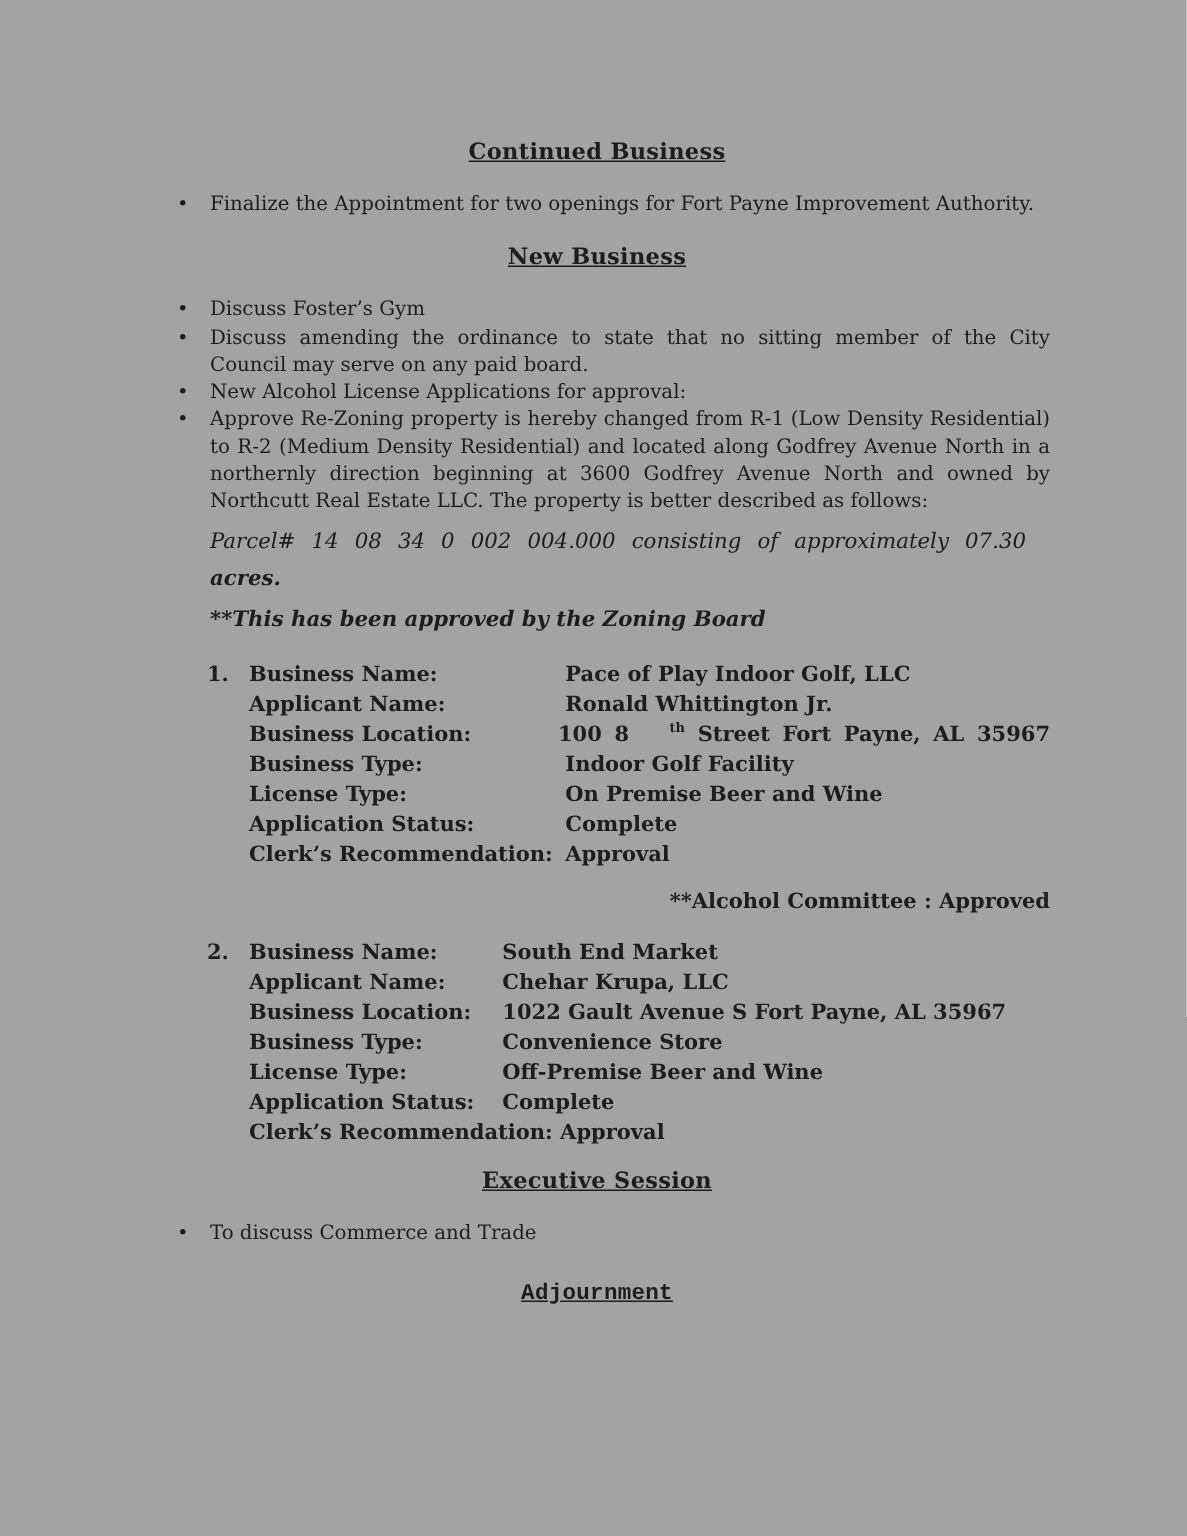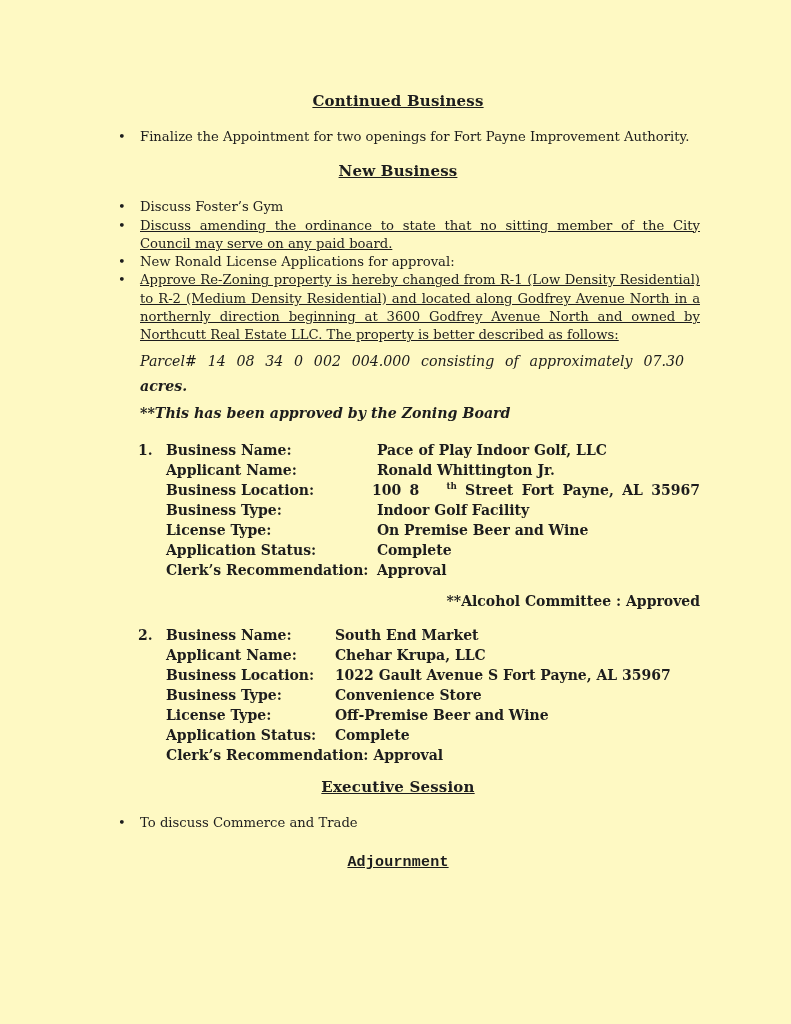--- a/index.html
+++ b/index.html
@@ -7,21 +7,21 @@
   body {
     width: 791px;
     height: 1024px;
     font-family: "DejaVu Serif", serif;
     color: #1d1d1d;
     overflow: hidden;
   }
   .page {
     width: 791px;
     height: 1024px;
-    background: #fef9c3;
+    background: #a3a3a3;
     padding: 92px 91px 40px 96px;
   }
   h2.section-heading {
     font-size: 15px;
     font-weight: bold;
     text-align: center;
     text-decoration: underline;
     line-height: 19px;
     letter-spacing: 0.2px;
   }
@@ -36,21 +36,21 @@
     line-height: 18.3px;
   }
   ul.bullets li { position: relative; }
   ul.bullets li::before {
     content: "\2022";
     position: absolute;
     left: -22px;
     top: 0;
     font-size: 13px;
   }
-  ul.bullets li.justify { text-align: justify; text-decoration: underline; }
+  ul.bullets li.justify { text-align: justify; }
   p.parcel-line1 {
     margin: 4px 16px 0 44px;
     font-size: 14.2px;
     font-weight: normal;
     font-style: italic;
     line-height: 25px;
     text-align: justify;
     text-align-last: justify;
   }
   p.parcel-line2 {
@@ -111,21 +111,21 @@
 
   <ul class="bullets">
     <li>Finalize the Appointment for two openings for Fort Payne Improvement Authority.</li>
   </ul>
 
   <h2 class="section-heading nb">New Business</h2>
 
   <ul class="bullets">
     <li>Discuss Foster’s Gym</li>
     <li class="justify">Discuss amending the ordinance to state that no sitting member of the City Council may serve on any paid board.</li>
-    <li>New Ronald License Applications for approval:</li>
+    <li>New Alcohol License Applications for approval:</li>
     <li class="justify">Approve Re-Zoning property is hereby changed from R-1 (Low Density Residential) to R-2 (Medium Density Residential) and located along Godfrey Avenue North in a northernly direction beginning at 3600 Godfrey Avenue North and owned by Northcutt Real Estate LLC. The property is better described as follows:</li>
   </ul>
 
   <p class="parcel-line1">Parcel# 14 08 34 0 002 004.000 consisting of approximately 07.30</p>
   <p class="parcel-line2">acres.</p>
 
   <p class="zoning-note">**This has been approved by the Zoning Board</p>
 
   <div class="app app1">
     <span class="app-num">1.</span>

